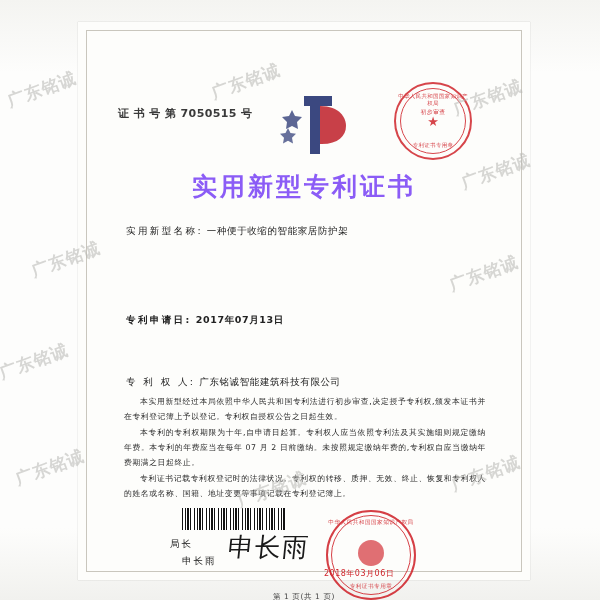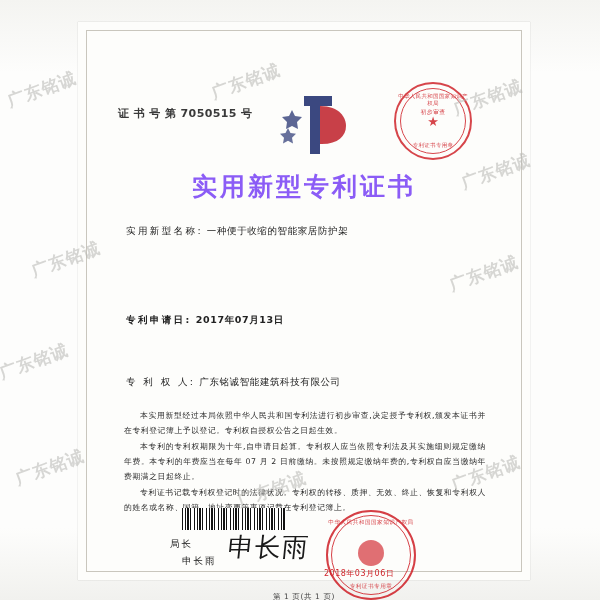--- a/index.html
+++ b/index.html
@@ -144,21 +144,21 @@
   .f-inv    { top: 236px; }
   .f-no     { top: 269px; }
   .f-date   { top: 292px; font-weight: bold; }
   .f-owner  { top: 323px; margin-top: 31px; }
   .f-grant  { top: 356px; }
 
   
   .body-text {
     position: absolute;
     left: 46px;
-    top: 386px;
+    top: 372px;
     width: 362px;
     font-size: 7.8px;
     line-height: 15px;
     color: #2b2b2b;
     text-align: justify;
     letter-spacing: 0.6px;
     font-family: "DejaVu Sans", sans-serif;
   }
   .body-text p {
     margin: 0 0 1px 0;

